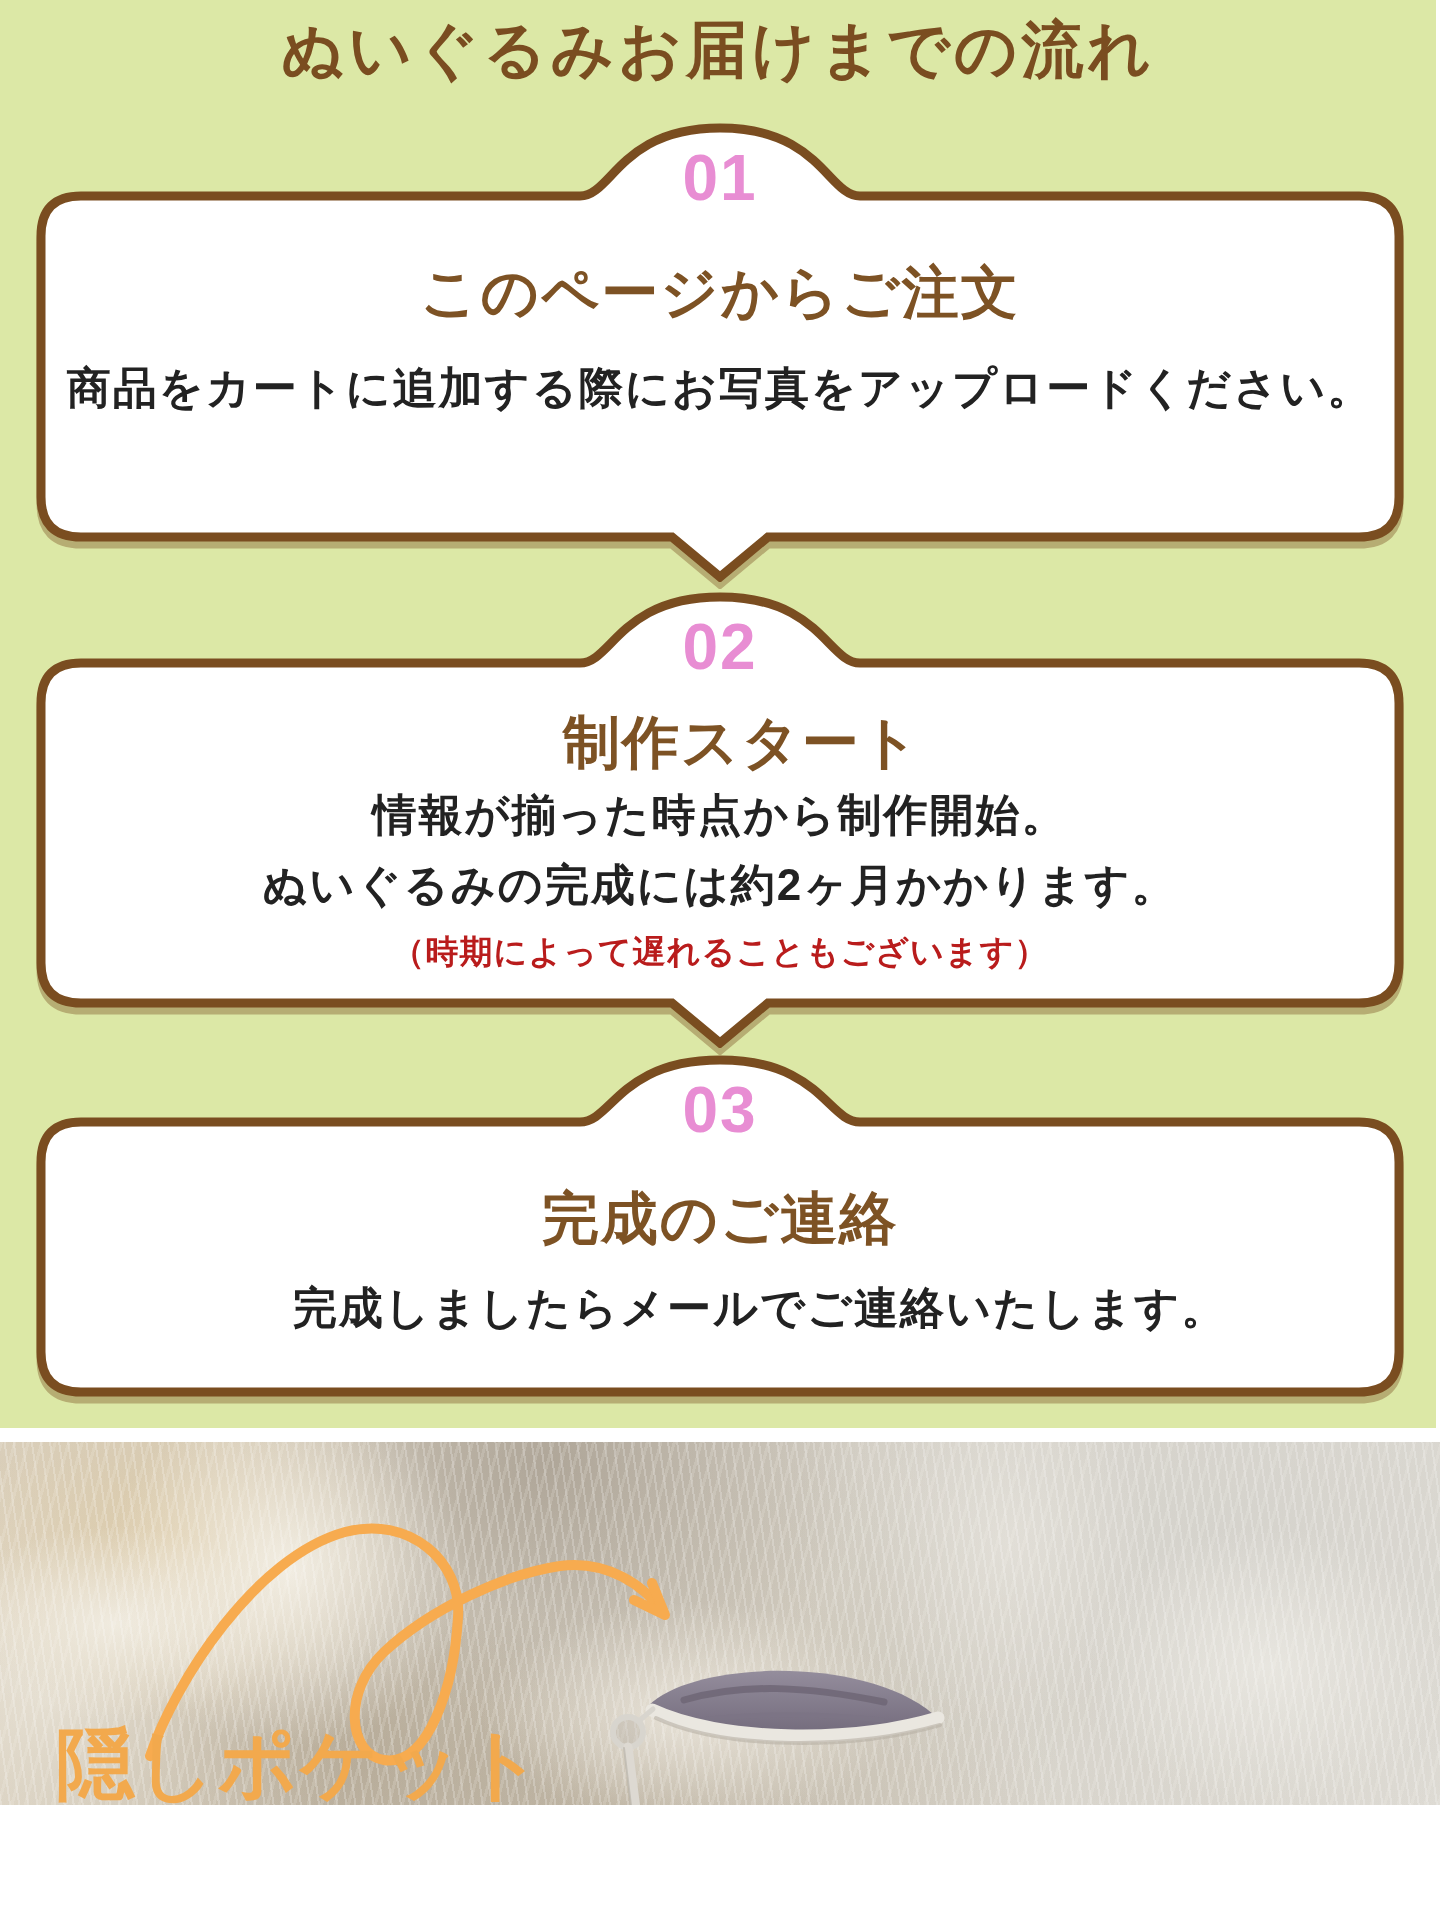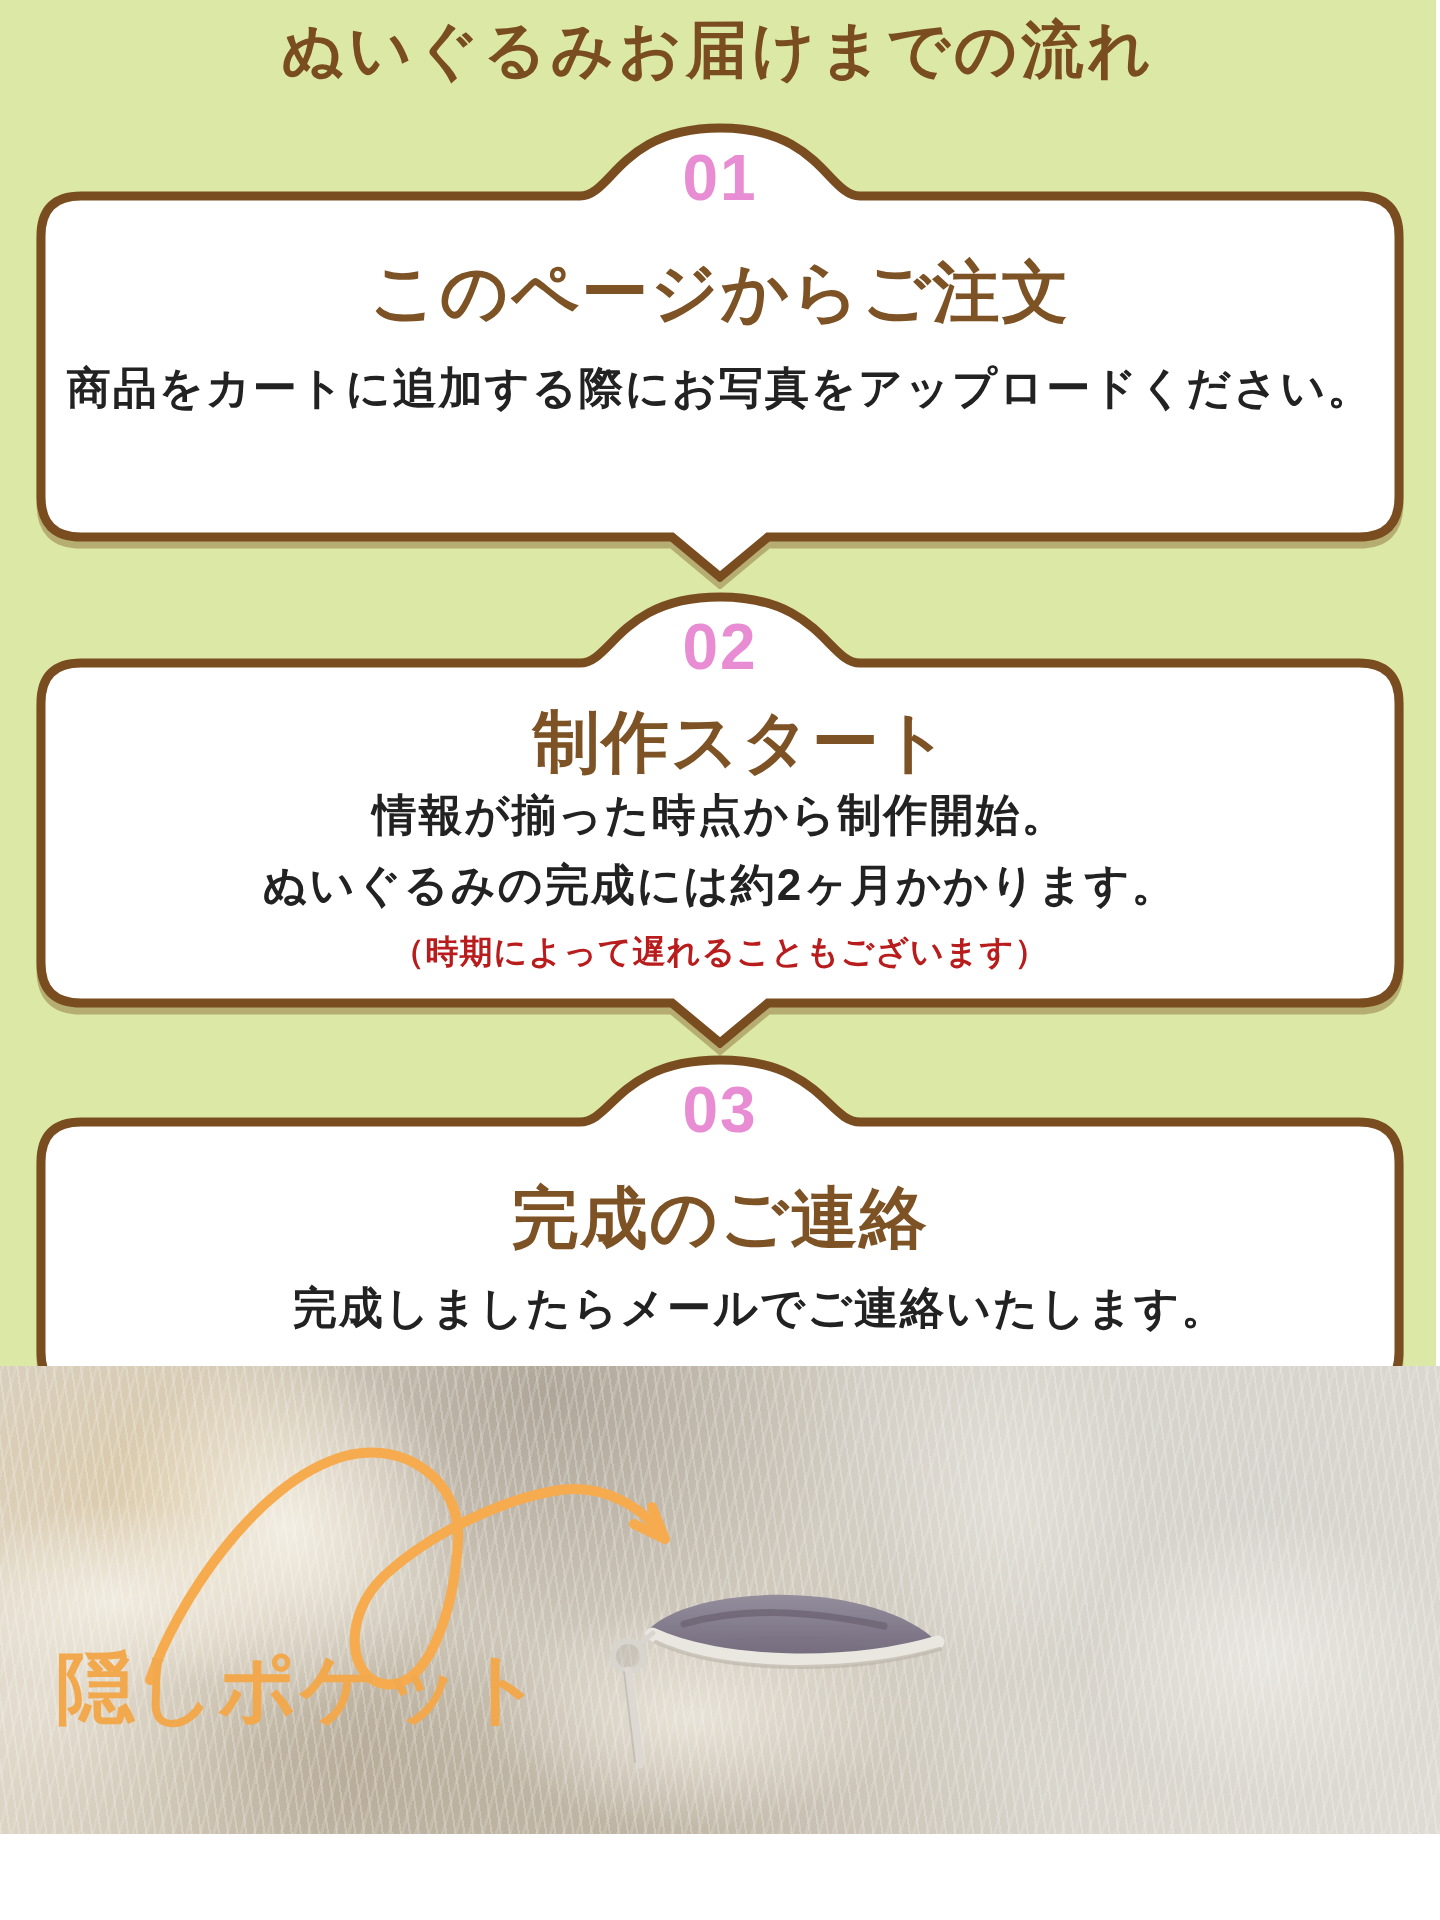--- a/index.html
+++ b/index.html
@@ -13,35 +13,35 @@
   .flow-title{
     position:absolute;top:14px;left:0;width:100%;
     text-align:center;font-size:62px;line-height:72px;font-weight:800;
     color:#7a4d20;letter-spacing:4px;margin:0;
   }
   .step{position:absolute;left:36px;width:1368px;}
   .step svg{display:block;filter:drop-shadow(0 7px 0 rgba(122,77,32,.38));}
   .step-box{fill:#ffffff;stroke:#7a4d20;stroke-width:9;}
   .step-overlay{position:absolute;left:0;top:0;width:100%;text-align:center;margin:0;}
   .num{font-size:64px;line-height:64px;font-weight:800;color:#e88dd3;letter-spacing:2px;}
-  .heading{font-size:67px;line-height:68px;font-weight:800;color:#7d5224;letter-spacing:2px;}
+  .heading{font-size:57px;line-height:68px;font-weight:800;color:#7d5224;letter-spacing:2px;}
   .body-line{font-size:44px;line-height:52px;font-weight:700;color:#222222;letter-spacing:2px;}
   .note-line{font-size:33px;line-height:42px;font-weight:700;color:#b91c1c;letter-spacing:1px;}
   .step1{top:123px;} .step2{top:592px;} .step3{top:1055px;}
   .step1 .num{position:absolute;top:23px;}  .step1 .heading{position:absolute;top:135px;}
   .step1 .body-line{position:absolute;top:239px;}
   .step2 .num{position:absolute;top:23px;}  .step2 .heading{position:absolute;top:116px;margin-left:22px;}
   .step2 .l1{position:absolute;top:197px;}  .step2 .l2{position:absolute;top:267px;}
   .step2 .note-line{position:absolute;top:339px;}
   .step3 .num{position:absolute;top:23px;}  .step3 .heading{position:absolute;top:129px;}
   .step3 .body-line{position:absolute;top:227px;padding-left:40px;}
   .step-overlay.num,.step-overlay.heading,.step-overlay.body-line,.step-overlay.note-line{left:0;width:100%;}
   
   .photo{
-    position:absolute;top:1366px;left:0;width:1440px;height:468px;overflow:hidden;
+    position:absolute;top:1442px;left:0;width:1440px;height:363px;overflow:hidden;
     background:
       radial-gradient(ellipse 420px 300px at 12% 28%, rgba(220,201,164,.85), transparent 60%),
       radial-gradient(ellipse 500px 380px at 3% 72%, rgba(233,227,214,.85), transparent 65%),
       radial-gradient(ellipse 520px 420px at 38% 6%, rgba(164,154,140,.75), transparent 62%),
       radial-gradient(ellipse 700px 500px at 85% 25%, rgba(212,210,204,.8), transparent 65%),
       radial-gradient(ellipse 600px 300px at 55% 55%, rgba(205,198,184,.65), transparent 60%),
       radial-gradient(ellipse 520px 270px at 18% 82%, rgba(162,148,126,.65), transparent 68%),
       radial-gradient(ellipse 700px 300px at 42% 100%, rgba(181,169,149,.7), transparent 65%),
       linear-gradient(100deg,#d9cfbd,#cfc9bd 40%,#d8d4cb 70%,#dedbd4);
   }

